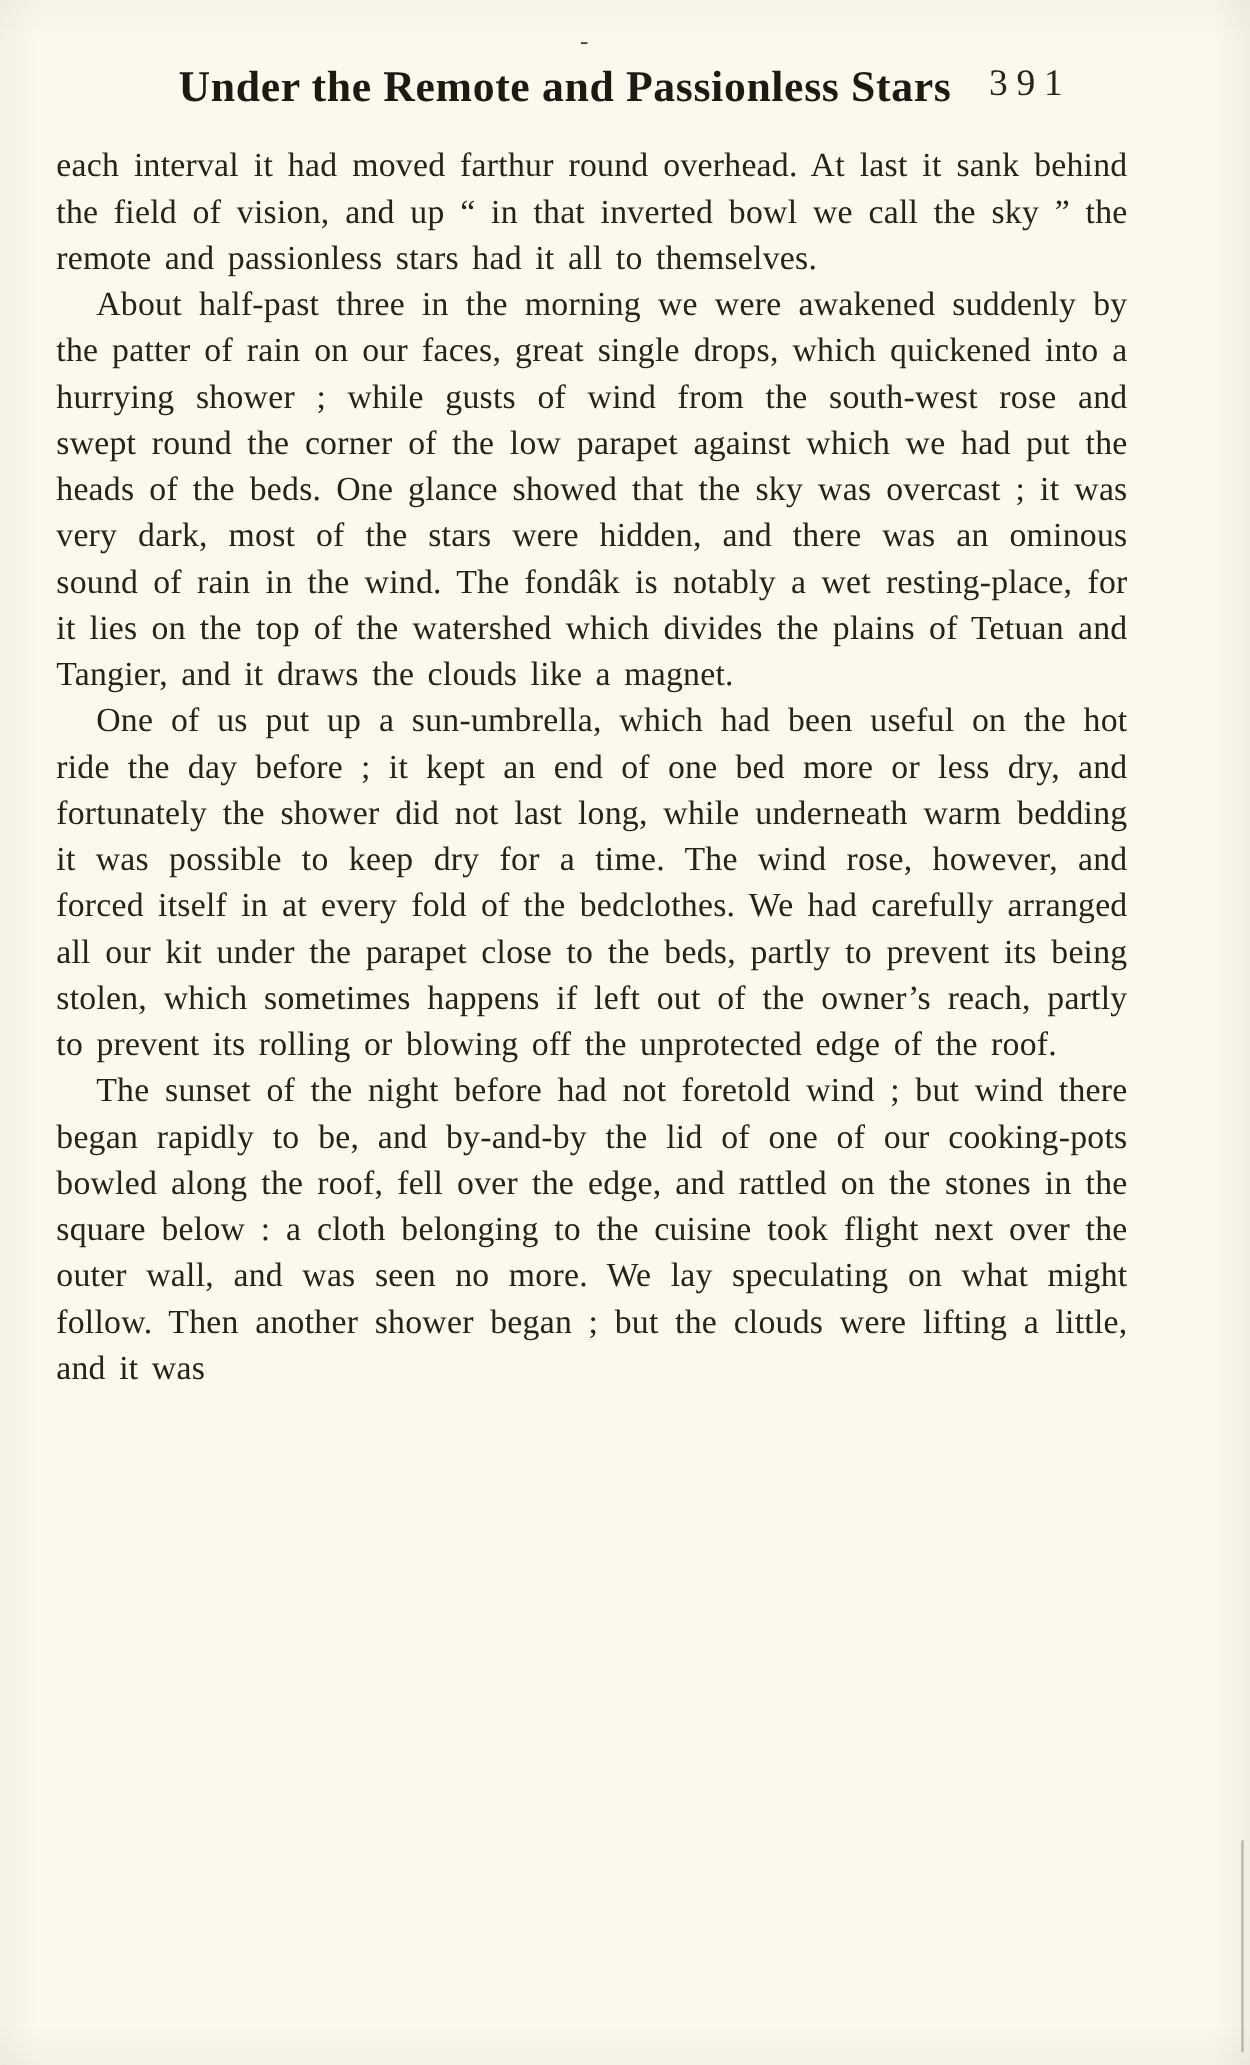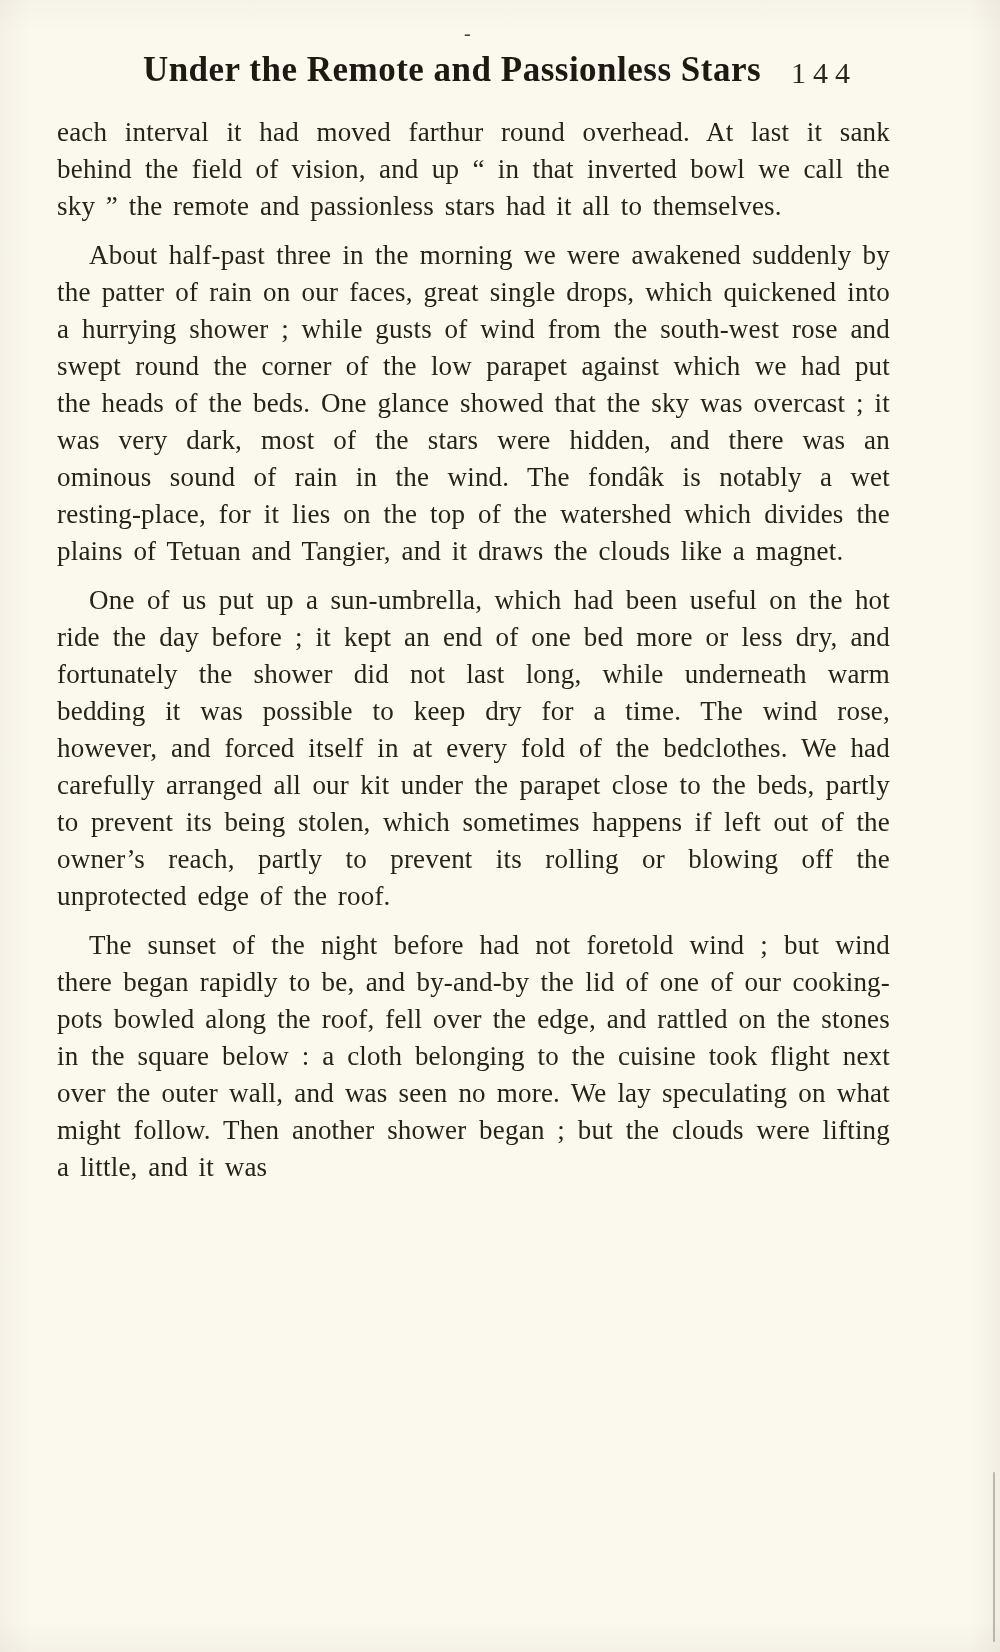--- a/index.html
+++ b/index.html
@@ -27,21 +27,21 @@
     left: 464px;
     font-size: 20px;
     color: #4a443a;
     letter-spacing: 0;
     user-select: none;
   }
   .page-header {
     margin-top: 50px;
     display: flex;
     justify-content: center;
-    align-items: flex-end;
+    align-items: flex-start;
     gap: 30px;
     white-space: nowrap;
   }
   .running-title {
     font-weight: 700;
     font-size: 35px;
     letter-spacing: 0.5px;
     color: #1e1a12;
   }
   .page-number {
@@ -49,21 +49,21 @@
     font-weight: 400;
     letter-spacing: 7px;
     color: #2a251c;
   }
   .text-block {
     margin: 24px 98px 0 45px;
     width: 857px;
     box-sizing: border-box;
   }
   .para {
-    margin: 12px;
+    margin: 0;
     font-size: 27px;
     line-height: 37px;
     text-align: justify;
     word-spacing: 0.14em;
     letter-spacing: 0.2px;
     color: #282318;
   }
   .para.indent {
     text-indent: 32px;
     font-family: Liberation Serif, serif;
@@ -80,21 +80,21 @@
 </style>
 </head>
 <body>
 
 <div class="scan-page">
 
   <div class="top-mark">-</div>
 
   <header class="page-header">
     <span class="running-title">Under the Remote and Passionless Stars</span>
-    <span class="page-number">144</span>
+    <span class="page-number">391</span>
   </header>
 
   <main class="text-block">
     <p class="para">each interval it had moved farthur round overhead.  At last it sank behind the field of vision, and up “ in that inverted bowl we call the sky ” the remote and passionless stars had it all to themselves.</p>
     <p class="para indent">About half-past three in the morning we were awakened suddenly by the patter of rain on our faces, great single drops, which quickened into a hurrying shower ;  while gusts of wind from the south-west rose and swept round the corner of the low parapet against which we had put the heads of the beds.  One glance showed that the sky was overcast ;  it was very dark, most of the stars were hidden, and there was an ominous sound of rain in the wind.  The fondâk is notably a wet resting-place, for it lies on the top of the watershed which divides the plains of Tetuan and Tangier, and it draws the clouds like a magnet.</p>
     <p class="para indent">One of us put up a sun-umbrella, which had been useful on the hot ride the day before ;  it kept an end of one bed more or less dry, and fortunately the shower did not last long, while underneath warm bedding it was possible to keep dry for a time.  The wind rose, however, and forced itself in at every fold of the bedclothes.  We had carefully arranged all our kit under the parapet close to the beds, partly to prevent its being stolen, which sometimes happens if left out of the owner’s reach, partly to prevent its rolling or blowing off the unprotected edge of the roof.</p>
     <p class="para indent">The sunset of the night before had not foretold wind ; but wind there began rapidly to be, and by-and-by the lid of one of our cooking-pots bowled along the roof, fell over the edge, and rattled on the stones in the square below :  a cloth belonging to the cuisine took flight next over the outer wall, and was seen no more.  We lay speculating on what might follow.  Then another shower began ;  but the clouds were lifting a little, and it was</p>
   </main>
 
   <div class="edge-artifact"></div>

